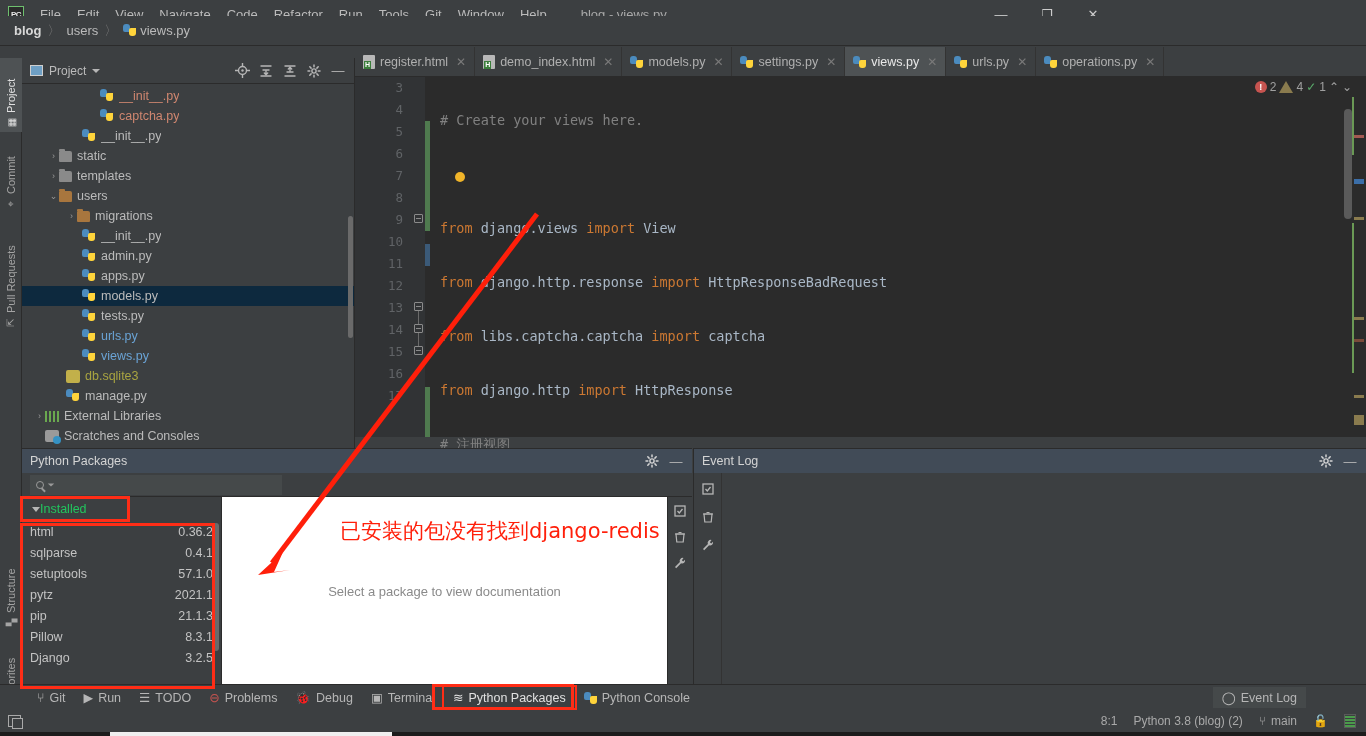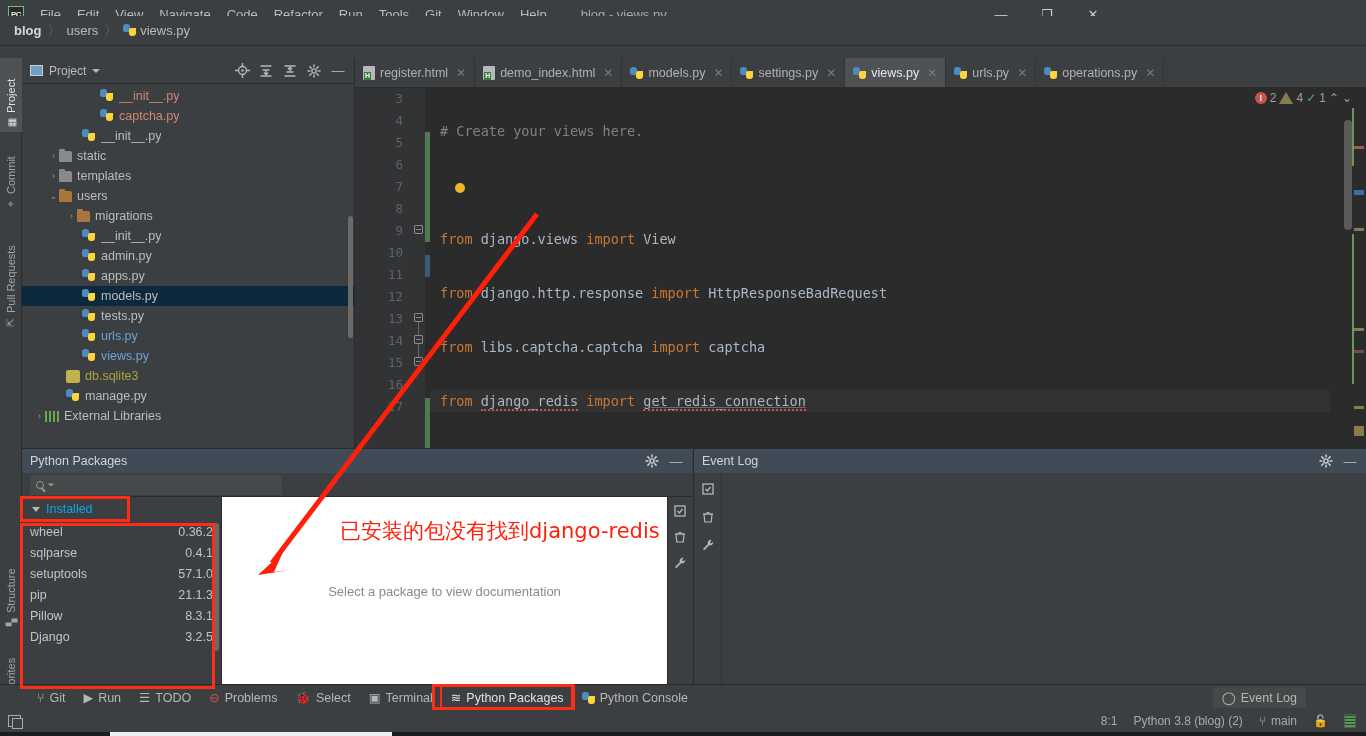--- a/index.html
+++ b/index.html
@@ -176,21 +176,21 @@
     flex:0 0 14px; margin-right:5px; display:inline-block; width:12px; height:13px;
     background:#c2b04a; border-radius:2px;
   }
   .tree-scroll {
     position:absolute; right:1px; top:132px; width:5px; height:122px;
     background:#6a6a6a; border-radius:3px;
   }
 
   
   .editor-area {
-    position: absolute; left: 355px; top: 58px; width: 1011px; height: 390px;
+    position: absolute; left: 355px; top: 47px; width: 1011px; height: 390px;
     background: #2b2b2b;
   }
   .tabbar {
     height: 30px; background: #3c3f41; display: flex; align-items: stretch;
     border-bottom: 1px solid #2b2b2b; overflow: hidden;
   }
   .etab {
     display: flex; align-items: center; gap: 5px; padding: 0 8px;
     font-size: 12.5px; color: #b0b0b0; border-right: 1px solid #333;
     white-space: nowrap;
@@ -294,22 +294,22 @@
   .mag::after {
     content:""; position:absolute; right:-3px; bottom:-3px; width:5px; height:1.5px;
     background:#9a9a9a; transform: rotate(45deg);
   }
   .pkg-body { display: flex; height: 188px; }
   .pkg-list {
     width: 200px; background: #3c3f41; border-right: 1px solid #2b2b2b;
     position: relative; overflow: hidden;
   }
   .pkg-group {
-    height: 24px; display:flex; align-items:center; gap:6px; padding-left:10px;
-    font-size:12.5px; color:#0ea5e9;
+    height: 24px; display:flex; align-items:center; padding-left:10px;
+    font-size:12.5px; color:#22c55e;
   }
   .tri-dn {
     width: 0; height: 0; border-top: 5px solid #b6b6b6;
     border-left: 4px solid transparent; border-right: 4px solid transparent;
   }
   .pkg-row {
     height: 21px; display: flex; align-items: center; font-size: 12.5px;
     color: #c3c3c3; padding: 0 8px 0 8px;
   }
   .pkg-row:first-of-type { background: #45494a; }
@@ -649,20 +649,24 @@
         <span class="tlabel olive">db.sqlite3</span>
       </div>
       <div class="trow" style="padding-left:44px">
         <span class="tico"><span class="pyico"></span></span>
         <span class="tlabel">manage.py</span>
       </div>
       <div class="trow" style="padding-left:12px">
         <span class="arrow">›</span>
         <span class="libico"></span>
         <span class="tlabel">External Libraries</span>
+      </div>
+      <div class="trow" style="padding-left:23px">
+        <span class="scratchico"></span>
+        <span class="tlabel">Scratches and Consoles</span>
       </div>
       <div class="tree-scroll"></div>
     </div>
   </div>
 
   <div class="editor-area">
     <div class="tabbar">
       <div class="etab">
         <span class="htmlico"></span>
         <span>register.html</span>
@@ -744,21 +748,20 @@
         <div class="vcs-green" style="top:44px;height:110px"></div>
         <div class="vcs-green" style="top:310px;height:50px"></div>
       </div>
 
       <div class="code">
         <div class="cline"><span class="cm"># Create your views here.</span></div>
         <div class="cline"><span></span></div>
         <div class="cline"><span class="k">from</span> django.views <span class="k">import</span> View</div>
         <div class="cline"><span class="k">from</span> django.http.response <span class="k">import</span> HttpResponseBadRequest</div>
         <div class="cline"><span class="k">from</span> libs.captcha.captcha <span class="k">import</span> captcha</div>
-        <div class="cline cur"><span class="k">from</span> <span class="squig">django_redis</span> <span class="k">import</span> <span class="squig ul">get_redis_connection</span></div>
         <div class="cline"><span class="k">from</span> django.http <span class="k">import</span> HttpResponse</div>
         <div class="cline"><span class="cm"># 注册视图</span></div>
         <div class="cline"><span></span></div>
         <div class="cline"><span></span></div>
         <div class="cline"><span class="k">class</span> RegisterView(View):</div>
         <div class="cline">    <span class="k">def</span> <span class="fn squig">get</span>(<span class="se">self</span>, request):</div>
         
         
         
       </div>
@@ -806,30 +809,34 @@
       </div>
     </div>
 
     <div class="pkg-body">
       <div class="pkg-list">
         <div class="pkg-group">
           <span class="tri-dn"></span>
           <span>Installed</span>
         </div>
         <div class="pkg-row">
-          <span>wheel</span>
+          <span>html</span>
           <span class="ver">0.36.2</span>
         </div>
         <div class="pkg-row">
           <span>sqlparse</span>
           <span class="ver">0.4.1</span>
         </div>
         <div class="pkg-row">
           <span>setuptools</span>
           <span class="ver">57.1.0</span>
+        </div>
+        <div class="pkg-row">
+          <span>pytz</span>
+          <span class="ver">2021.1</span>
         </div>
         <div class="pkg-row">
           <span>pip</span>
           <span class="ver">21.1.3</span>
         </div>
         <div class="pkg-row">
           <span>Pillow</span>
           <span class="ver">8.3.1</span>
         </div>
         <div class="pkg-row">
@@ -917,21 +924,21 @@
     <div class="btab">
       <span>☰</span>
       <span>TODO</span>
     </div>
     <div class="btab">
       <span style="color:#c75450">⊖</span>
       <span>Problems</span>
     </div>
     <div class="btab">
       <span>🐞</span>
-      <span>Select</span>
+      <span>Debug</span>
     </div>
     <div class="btab">
       <span>▣</span>
       <span>Terminal</span>
     </div>
     <div class="btab hl">
       <span>≋</span>
       <span>Python Packages</span>
     </div>
     <div class="btab">

